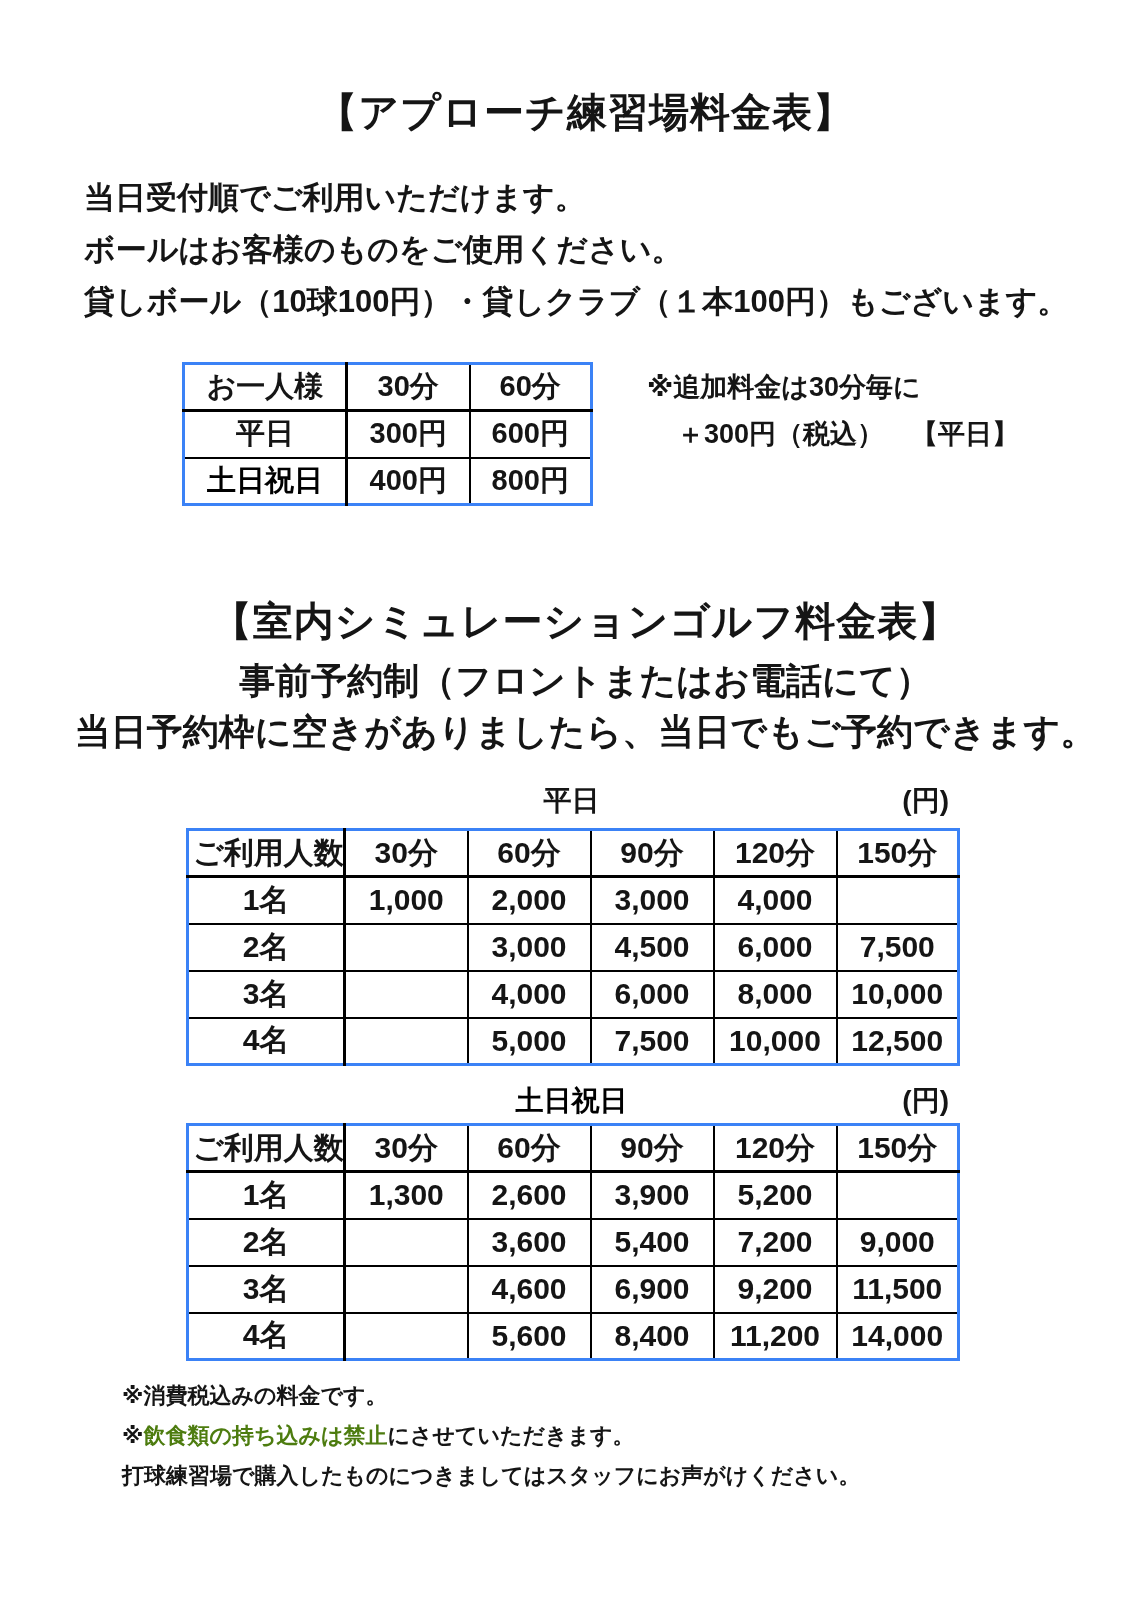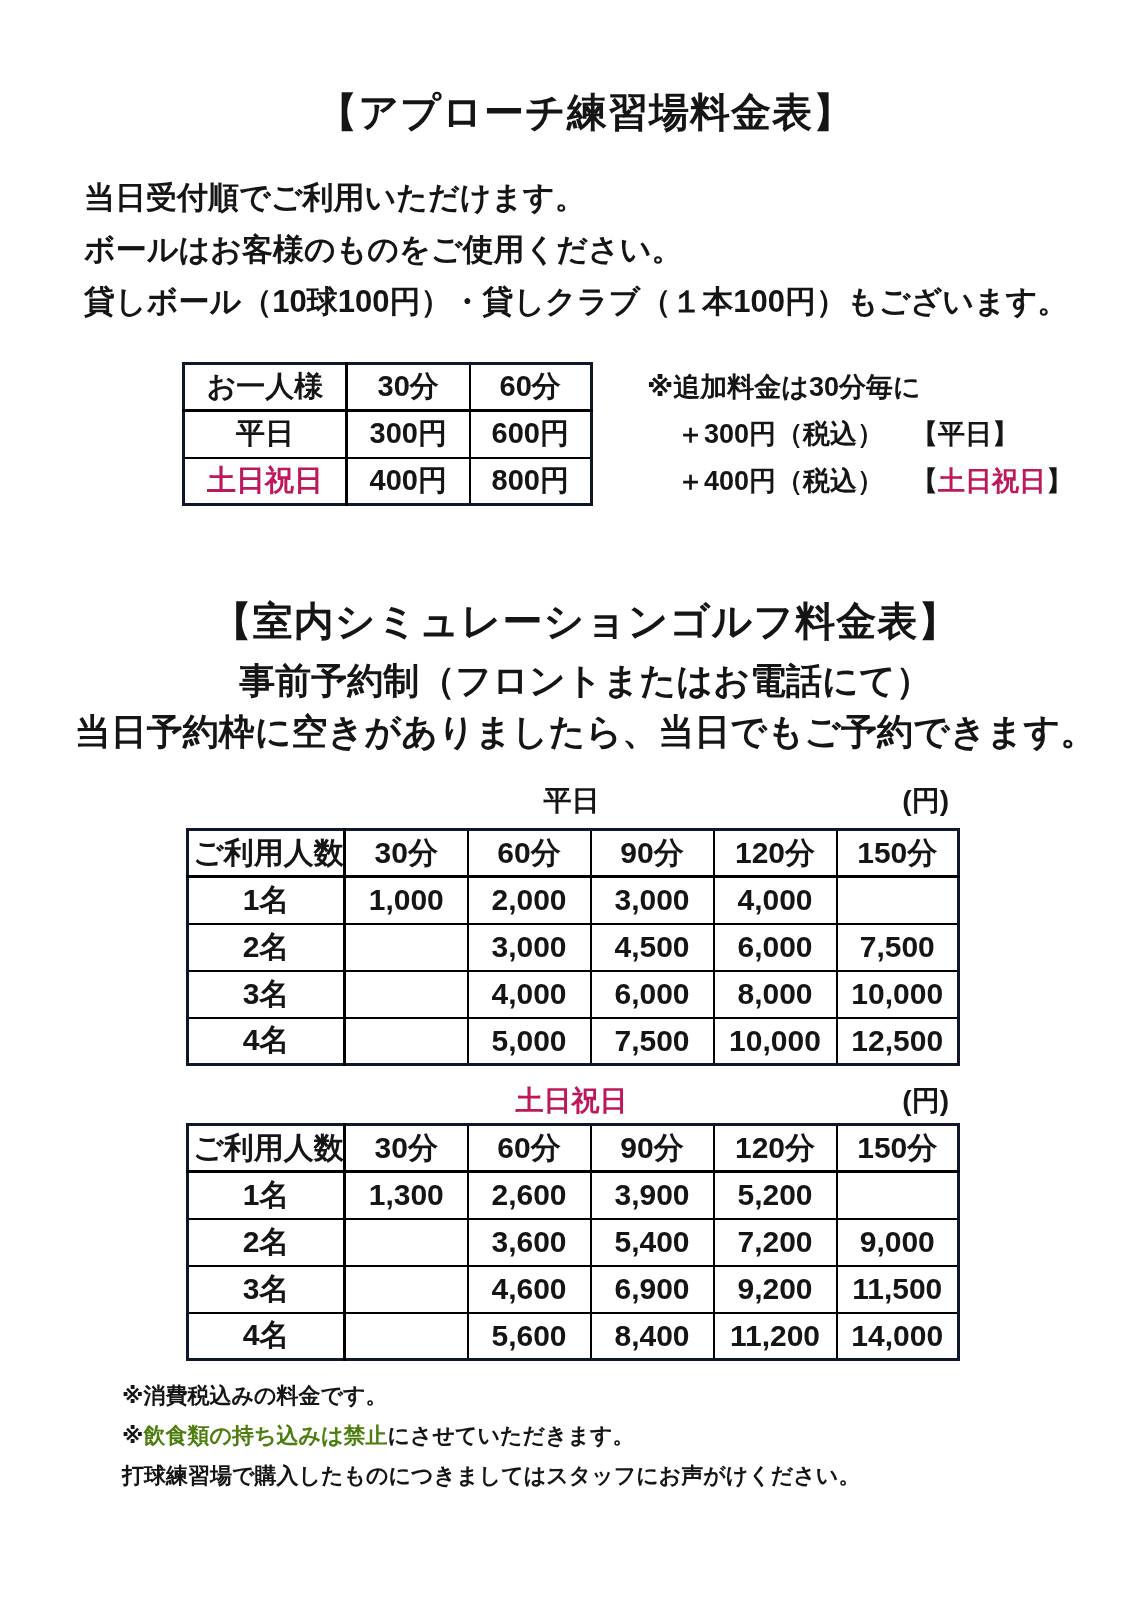--- a/index.html
+++ b/index.html
@@ -21,41 +21,41 @@
 
   table{border-collapse:collapse;table-layout:fixed;}
   th,td{
     box-sizing:border-box;
     border:2px solid #000;
     text-align:center;vertical-align:middle;
     font-weight:700;
     padding:0 4px;
     overflow:hidden;white-space:nowrap;
   }
-  .price-table{border:3px solid #0f172a;}
+  .price-table{border:3px solid #3b82f6;}
   .price-table th{border-bottom:3px solid #000;}
   .price-table th:first-child,.price-table td:first-child{border-right:3px solid #000;}
 
   .approach-table{left:162px;top:362px;width:408px;font-size:29px;}
   .approach-table th,.approach-table td{height:47px;}
 
   .sim-table{left:166px;top:828px;width:771px;font-size:30px;}
   .sim-table th,.sim-table td{height:47px;}
   .sim-table.holiday{top:1123px;}
 
   .caption-row{left:166px;width:771px;height:30px;font-size:28px;line-height:30px;}
   .caption-center{position:absolute;left:0;width:100%;text-align:center;}
   .caption-unit{position:absolute;right:8px;top:0;}
 
   .side-notes{left:627px;top:364px;font-size:27px;line-height:47px;white-space:nowrap;}
   .side-notes .indent{padding-left:30px;}
 
   .footer-notes{left:102px;top:1376px;font-size:22px;line-height:40px;white-space:nowrap;}
 
-  .blue{color:#be185d;}
+  .blue{color:#000000;}
   .red{color:#4d7c0f;}
 </style>
 </head>
 <body>
 
 <div class="page">
 
   <div class="abs centered doc-title" style="top:84px;">【アプローチ練習場料金表】</div>
 
   <div class="abs intro">
@@ -85,21 +85,20 @@
       <td class="blue">土日祝日</td>
       <td>400円</td>
       <td>800円</td>
     </tr>
   </tbody>
     </table>
 
   <div class="abs side-notes">
     <div>※追加料金は30分毎に</div>
     <div class="indent">＋300円（税込）　【平日】</div>
-    <div class="indent"><span>＋400円（税込）　【</span><span class="blue">土日祝日</span><span>】</span></div>
   </div>
 
   <div class="abs centered doc-title" style="top:593px;">【室内シミュレーションゴルフ料金表】</div>
 
   <div class="abs centered subline" style="top:664px;">事前予約制（フロントまたはお電話にて）</div>
   <div class="abs centered subline" style="top:718px;font-family:Liberation Mono, monospace;">当日予約枠に空きがありましたら、当日でもご予約できます。</div>
 
   <div class="abs caption-row" style="top:786px;">
     <span class="caption-center">平日</span>
     <span class="caption-unit">(円)</span>

